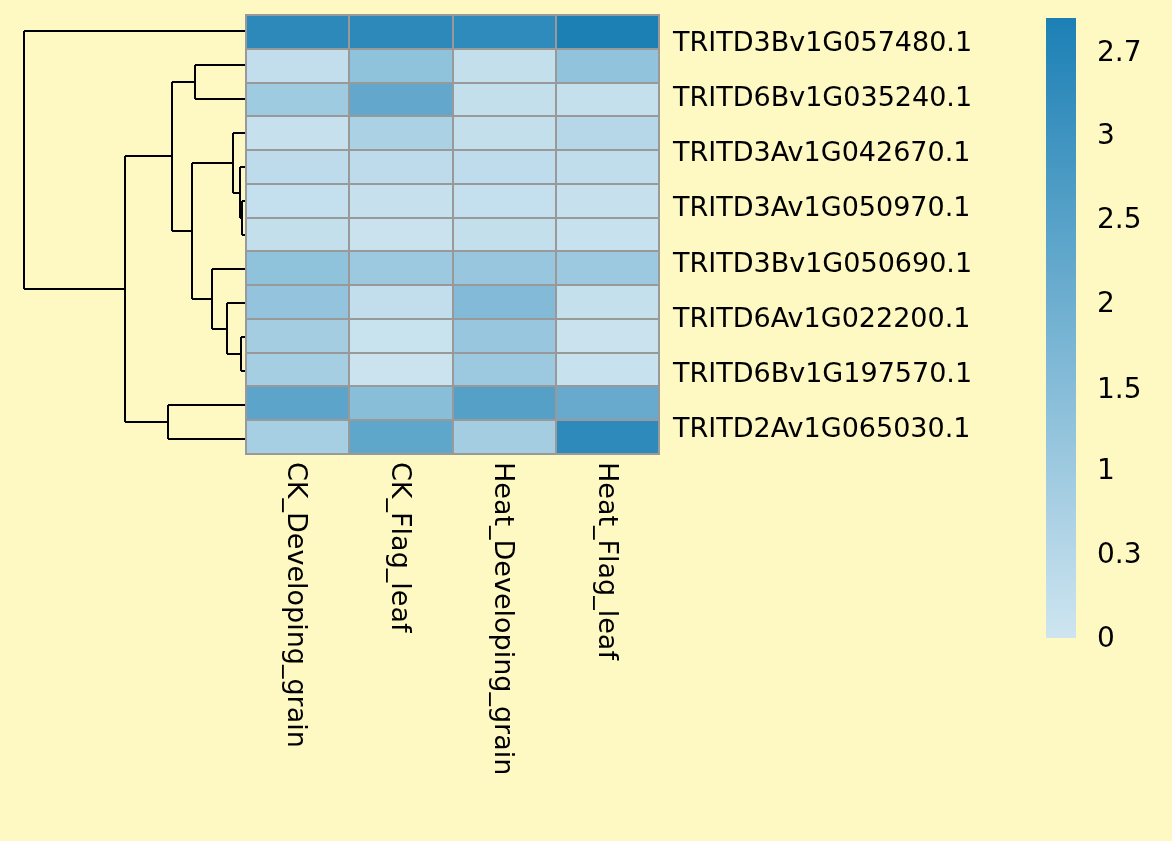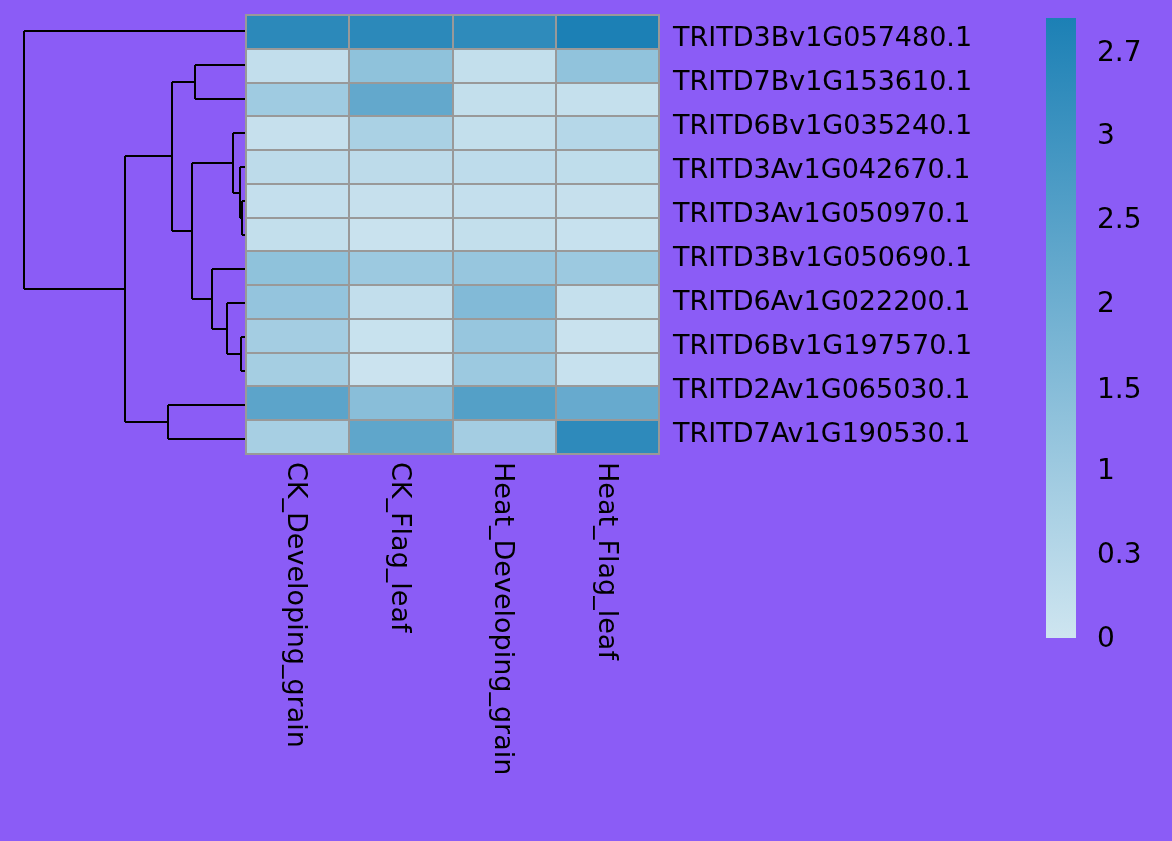--- a/index.html
+++ b/index.html
@@ -1,16 +1,16 @@
 <!DOCTYPE html>
 <html><head>
 <meta charset="utf-8">
 <style>
   html,body{margin:0;padding:0;background:#fff;}
-  .figure{position:relative;width:1172px;height:841px;background:#8b5cf6;overflow:hidden;
+  .figure{position:relative;width:1172px;height:841px;background:#fef9c3;overflow:hidden;
           font-family:"DejaVu Sans","Liberation Sans",sans-serif;}
   #dendro{position:absolute;left:0;top:0;}
   #heatmap{position:absolute;left:245px;top:14px;width:415px;height:441px;
            display:grid;grid-template-columns:repeat(4,1fr);grid-template-rows:repeat(13,1fr);
            gap:2px;padding:2px;box-sizing:border-box;}
   .cell{width:100%;height:100%;}
   #row-labels{position:absolute;left:673px;top:14px;height:441px;width:330px;
               display:flex;flex-direction:column;}
   .row-label{flex:1;display:flex;align-items:center;font-size:27px;color:#000;white-space:nowrap;}
   .col-label{position:absolute;top:462px;height:382px;width:34px;
@@ -111,29 +111,27 @@
       <div class="cell" title="TRITD2Av1G065030.1 / CK_Flag_leaf: 1.44" style="background: rgb(137, 190, 217);"></div>
       <div class="cell" title="TRITD2Av1G065030.1 / Heat_Developing_grain: 2.54" style="background: rgb(84, 160, 199);"></div>
       <div class="cell" title="TRITD2Av1G065030.1 / Heat_Flag_leaf: 2.15" style="background: rgb(103, 170, 206);"></div>
       <div class="cell" title="TRITD7Av1G190530.1 / CK_Developing_grain: 0.81" style="background: rgb(167, 207, 227);"></div>
       <div class="cell" title="TRITD7Av1G190530.1 / CK_Flag_leaf: 2.3" style="background: rgb(95, 166, 203);"></div>
       <div class="cell" title="TRITD7Av1G190530.1 / Heat_Developing_grain: 0.88" style="background: rgb(164, 205, 226);"></div>
       <div class="cell" title="TRITD7Av1G190530.1 / Heat_Flag_leaf: 3.33" style="background: rgb(46, 138, 187);"></div>
     </div>
   <div id="row-labels">
       <div class="row-label">TRITD3Bv1G057480.1</div>
-      <div class="row-label">TRITD7Bv1G153610.1</div>
       <div class="row-label">TRITD6Bv1G035240.1</div>
       <div class="row-label">TRITD3Av1G042670.1</div>
       <div class="row-label">TRITD3Av1G050970.1</div>
       <div class="row-label">TRITD3Bv1G050690.1</div>
       <div class="row-label">TRITD6Av1G022200.1</div>
       <div class="row-label">TRITD6Bv1G197570.1</div>
       <div class="row-label">TRITD2Av1G065030.1</div>
-      <div class="row-label">TRITD7Av1G190530.1</div>
     </div>
   <div id="col-labels-layer">
       <div class="col-label" style="left: 279.875px;">CK_Developing_grain</div>
       <div class="col-label" style="left: 383.625px;">CK_Flag_leaf</div>
       <div class="col-label" style="left: 487.375px;">Heat_Developing_grain</div>
       <div class="col-label" style="left: 591.125px;">Heat_Flag_leaf</div>
     </div>
   <div id="legend-bar" style="background: linear-gradient(rgb(28, 128, 181), rgb(206, 229, 240));"></div>
   <div id="legend-ticks">
       <div class="legend-tick" style="top: 34.5135px;">2.7</div>

